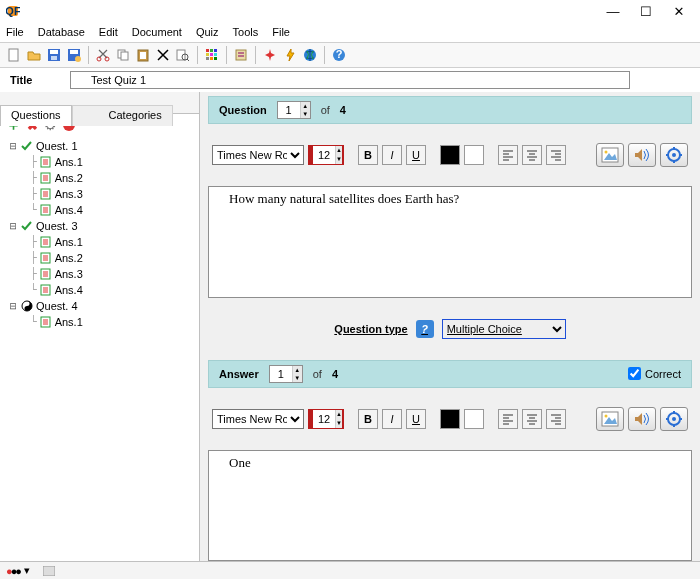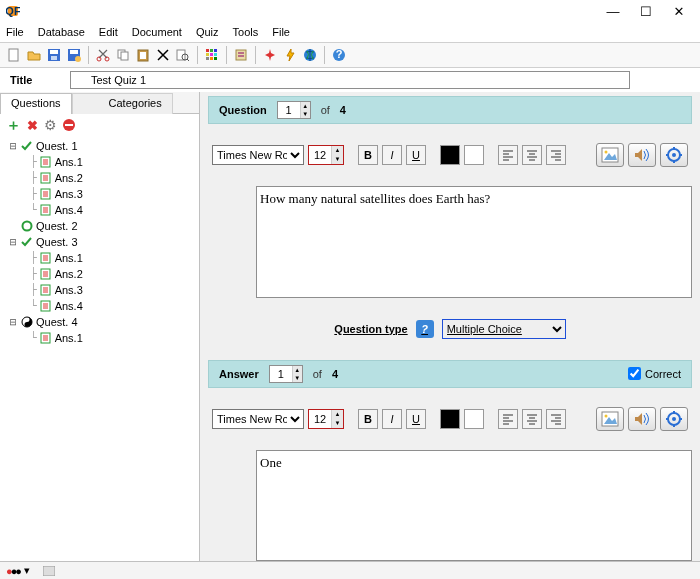--- a/index.html
+++ b/index.html
@@ -12,21 +12,21 @@
 .menubar span { cursor: default; color: #000; }
 .toolbar { height: 26px; display: flex; align-items: center; padding: 0 6px; gap: 4px; border-top: 1px solid #d0d0d0; border-bottom: 1px solid #d0d0d0; background: #f8f8f8; }
 .toolbar .tb-icon { width: 16px; height: 16px; display: inline-flex; align-items: center; justify-content: center; cursor: pointer; }
 .toolbar .sep { width: 1px; height: 18px; background: #c0c0c0; margin: 0 2px; }
 .title-row { height: 24px; display: flex; align-items: center; padding: 0 10px; gap: 10px; }
 .title-row .lbl { font-weight: bold; width: 50px; }
 .title-row input { flex: 1; border: 1px solid #8e8e8e; height: 18px; padding: 0 20px; font-size: 11px; max-width: 560px; }
 .main { display: flex; height: calc(579px - 22px - 20px - 26px - 24px - 18px); }
 .left-pane { width: 200px; border-right: 1px solid #c0c0c0; display: flex; flex-direction: column; }
 .tabs { height: 22px; display: flex; border-bottom: 1px solid #c0c0c0; background: #f4f4f4; }
-.tab { padding: 3px 10px; border: 1px solid #c0c0c0; border-bottom: none; background: #fff; position: relative; top: 1px; cursor: pointer; }
+.tab { padding: 3px 10px; border: 1px solid #c0c0c0; border-bottom: none; background: #fff; position: relative; top: 13px; cursor: pointer; }
 .tab.inactive { background: #efefef; border-color: #d0d0d0; padding-left: 36px; }
 .tree-toolbar { height: 22px; display: flex; align-items: center; gap: 6px; padding: 0 6px; }
 .tree { flex: 1; overflow: auto; padding: 2px 4px; }
 .tree-node { display: flex; align-items: center; height: 16px; line-height: 16px; white-space: nowrap; cursor: default; }
 .tree-node .toggle { width: 10px; text-align: center; color: #555; font-size: 9px; user-select: none; cursor: pointer; display:inline-block; }
 .tree-node .icon { width: 14px; height: 14px; margin: 0 2px; display: inline-flex; align-items: center; justify-content: center; }
 .depth1 { padding-left: 4px; }
 .depth2 { padding-left: 26px; }
 .right-pane { flex: 1; display: flex; flex-direction: column; padding: 4px 8px 0 8px; background: #f0f0f0; gap: 18px; overflow: hidden; }
 .section-header { height: 28px; background: #b7e0e2; border: 1px solid #a2cfd1; display: flex; align-items: center; padding: 0 10px; gap: 10px; }
@@ -35,29 +35,29 @@
 .section-header .num input { border: none; width: 22px; text-align: center; height: 16px; font-size: 11px; }
 .section-header .num .spin { display: flex; flex-direction: column; width: 12px; height: 16px; }
 .section-header .num .spin span { flex:1; font-size: 6px; line-height: 8px; text-align: center; background: #e8e8e8; border-left: 1px solid #ccc; cursor: pointer; }
 .section-header .of { color: #333; }
 .section-header .total { font-weight: bold; }
 .section-header .flex { flex: 1; }
 .chk-row { display: flex; align-items: center; gap: 4px; }
 .fmt-bar { height: 26px; display: flex; align-items: center; gap: 4px; padding: 0 4px; }
 .fmt-bar select { height: 20px; font-size: 11px; border: 1px solid #767676; background: #fff; }
 .fmt-bar .font-sel { width: 92px; }
-.fmt-bar .size-box { width: 36px; height: 20px; border: 1px solid #b91c1c; background: #bef264; display: inline-flex; align-items: center; }
+.fmt-bar .size-box { width: 36px; height: 20px; border: 5px solid #b91c1c; background: #bef264; display: inline-flex; align-items: center; }
 .fmt-bar .size-box input { border: none; width: 22px; text-align: center; height: 18px; font-size: 11px; }
 .fmt-bar .size-box .spin { display:flex; flex-direction:column; width:12px; height:18px;}
 .fmt-bar .size-box .spin span { flex:1; font-size:6px; line-height:9px; text-align:center; background:#e8e8e8; border-left:1px solid #ccc; cursor:pointer;}
 .fmt-bar .btn { width: 20px; height: 20px; border: 1px solid #999; background: #f4f4f4; display: inline-flex; align-items: center; justify-content: center; cursor: pointer; }
 .fmt-bar .color-sw { width: 20px; height: 20px; border: 1px solid #999; }
 .fmt-bar .gap { flex: 1; }
 .fmt-bar .big-btn { width: 28px; height: 24px; border: 1px solid #8e8e8e; border-radius: 3px; background: linear-gradient(#fefefe,#e0e0e0); display: inline-flex; align-items: center; justify-content: center; cursor: pointer; }
-.editor { flex: 1; border: 1px solid #8e8e8e; background: #fff; padding: 4px 3px; font-family: 'Times New Roman', serif; font-size: 13px; overflow: hidden; min-height: 60px; margin-left: 48px; }
+.editor { flex: 1; border: 1px solid #8e8e8e; background: #fff; padding: 4px 20px; font-family: 'Times New Roman', serif; font-size: 13px; overflow: hidden; min-height: 60px; }
 .type-row { height: 26px; display: flex; align-items: center; justify-content: center; gap: 8px; text-decoration: underline; }
 .type-row .lbl { font-weight: bold; }
 .type-row select { width: 124px; height: 20px; border: 1px solid #1d4ed8; font-size: 11px; }
 .help-icon { width:18px; height:18px; border-radius:3px; background:#3a86d8; color:#fff; display:inline-flex; align-items:center; justify-content:center; font-style:italic; font-weight:bold; font-size:11px; }
 .statusbar { height: 18px; border-top: 1px solid #c0c0c0; display: flex; align-items: center; padding: 0 6px; gap: 4px; background: #f4f4f4; }
 .blob { font-size: 13px; letter-spacing: -2px; }
 svg { display: block; }
 </style>
 </head>
 <body>
@@ -266,29 +266,20 @@
           <span style="color:#aaa;font-family:monospace;">└</span>
           <span class="icon">
             <svg width="12" height="12">
               <rect x="1" y="1" width="9" height="10" fill="#fff" stroke="#2a9d3a"></rect>
               <line x1="3" y1="4" x2="8" y2="4" stroke="#d33"></line>
               <line x1="3" y1="6" x2="8" y2="6" stroke="#d33"></line>
               <line x1="3" y1="8" x2="8" y2="8" stroke="#d33"></line>
             </svg>
           </span>
           <span>Ans.4</span>
-        </div>
-        <div class="tree-node depth1">
-          <span class="toggle"></span>
-          <span class="icon">
-            <svg width="12" height="12">
-              <circle cx="6" cy="6" r="4.5" fill="none" stroke="#2a9d3a" stroke-width="2"></circle>
-            </svg>
-          </span>
-          <span>Quest. 2</span>
         </div>
         <div class="tree-node depth1">
           <span class="toggle">⊟</span>
           <span class="icon">
             <svg width="12" height="12">
               <path d="M1 6l3 3 6-7" stroke="#2a9d3a" stroke-width="2" fill="none"></path>
             </svg>
           </span>
           <span>Quest. 3</span>
         </div>

